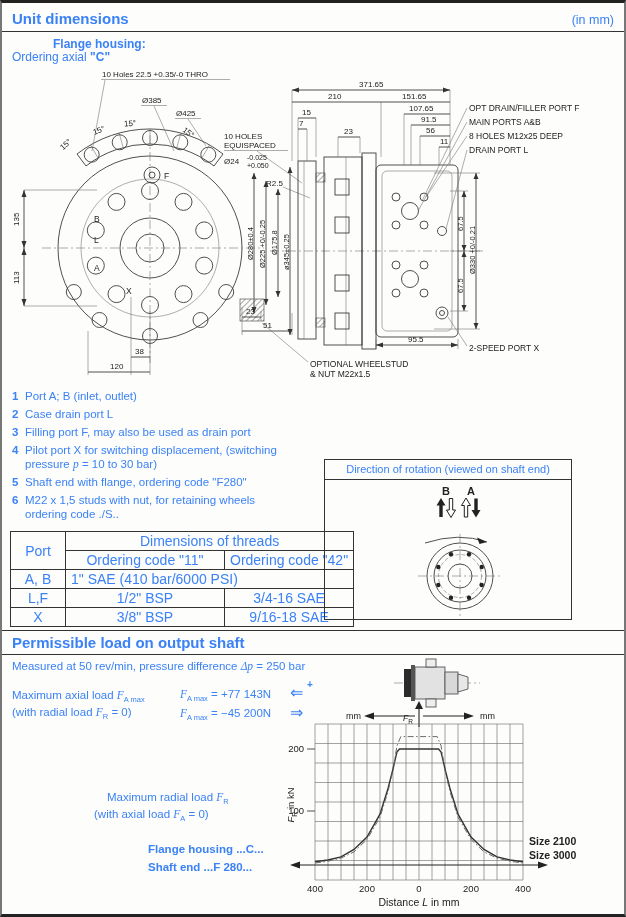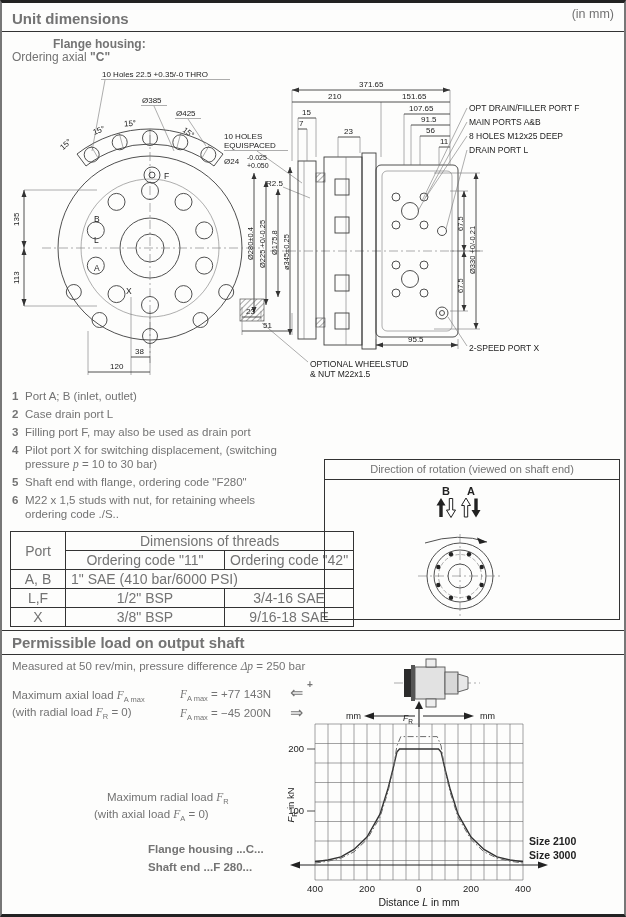--- a/index.html
+++ b/index.html
@@ -1,54 +1,54 @@
 <!DOCTYPE html>
 <html><head>
 <meta charset="utf-8">
 <style>
   html,body{margin:0;padding:0;background:#fff;}
   #page{position:relative;width:626px;height:917px;background:#fdfdfc;
-        font-family:"Liberation Sans",sans-serif;color:#737373;overflow:hidden;
+        font-family:"Liberation Sans",sans-serif;color:#3b82f6;overflow:hidden;
         border-left:2px solid #777;border-right:2px solid #777;
         border-top:3px solid #222;border-bottom:3px solid #222;box-sizing:border-box;}
   .abs{position:absolute;}
   .rule{position:absolute;left:0;width:626px;border-top:1.6px solid #333;}
   .h1{font-size:15px;font-weight:bold;}
   .body-txt{font-size:11.5px;}
   .small-b{font-size:11.5px;font-weight:bold;padding-left:41px;}
   sub.s{font-size:7.5px;vertical-align:-3px;}
   i.f{font-family:"Liberation Serif",serif;font-style:italic;}
   
   #notes{position:absolute;left:10px;top:386px;width:308px;font-size:11.5px;line-height:14px;}
   .note{margin-bottom:4px;position:relative;padding-left:13px;}
   .note .num{position:absolute;left:0;font-weight:bold;}
   
   #threads-table{position:absolute;left:8px;top:528px;border-collapse:collapse;font-size:14px;}
   #threads-table td,#threads-table th{border:1.2px solid #333;padding:1px 5px;height:16px;
         text-align:center;font-weight:normal;white-space:nowrap;}
   
-  #rot-box{position:absolute;left:322px;top:456px;width:296px;height:161px;border:1.3px solid #333;box-sizing:border-box;}
+  #rot-box{position:absolute;left:322px;top:456px;width:248px;height:161px;border:1.3px solid #333;box-sizing:border-box;}
   #rot-title{height:19px;line-height:19px;text-align:center;font-size:11px;border-bottom:1.3px solid #333;}
   
   svg{position:absolute;overflow:visible;}
   svg text{font-family:"Liberation Sans",sans-serif;fill:#222;}
   .s{stroke:#3c3c3c;stroke-width:.9;fill:none;}
   .t{stroke:#6a6a6a;stroke-width:.55;fill:none;}
   .cl{stroke:#777;stroke-width:.6;fill:none;stroke-dasharray:9 3 2 3;}
   .dim{font-size:8px;}
   .lbl{font-size:8.5px;}
   .arrowline{stroke:#222;stroke-width:1.1;fill:none;}
 </style>
 </head>
 <body>
 
 <div id="page">
 
   <div class="abs h1" style="left:10px;top:7px;">Unit dimensions</div>
-  <div class="abs body-txt" style="right:10px;top:4px;font-size:12.5px;margin-left:44px;">(in mm)</div>
+  <div class="abs body-txt" style="right:10px;top:10px;font-size:12.5px;margin-left:44px;">(in mm)</div>
   <div class="rule" style="top:28px;"></div>
 
   <div class="abs small-b" style="left:10px;top:34px;font-size:12px;">Flange housing:</div>
   <div class="abs body-txt" style="left:10px;top:47px;font-size:12px;"><span>Ordering axial </span><b>"C"</b></div>
 
   <svg id="drawing-svg" style="left:0;top:58px;" width="626" height="324" viewBox="0 0 626 324">
     <defs>
       <pattern id="hatch" width="4" height="4" patternUnits="userSpaceOnUse" patternTransform="rotate(45)">
         <line x1="0" y1="0" x2="0" y2="4" stroke="#555" stroke-width="1"></line>
       </pattern>

